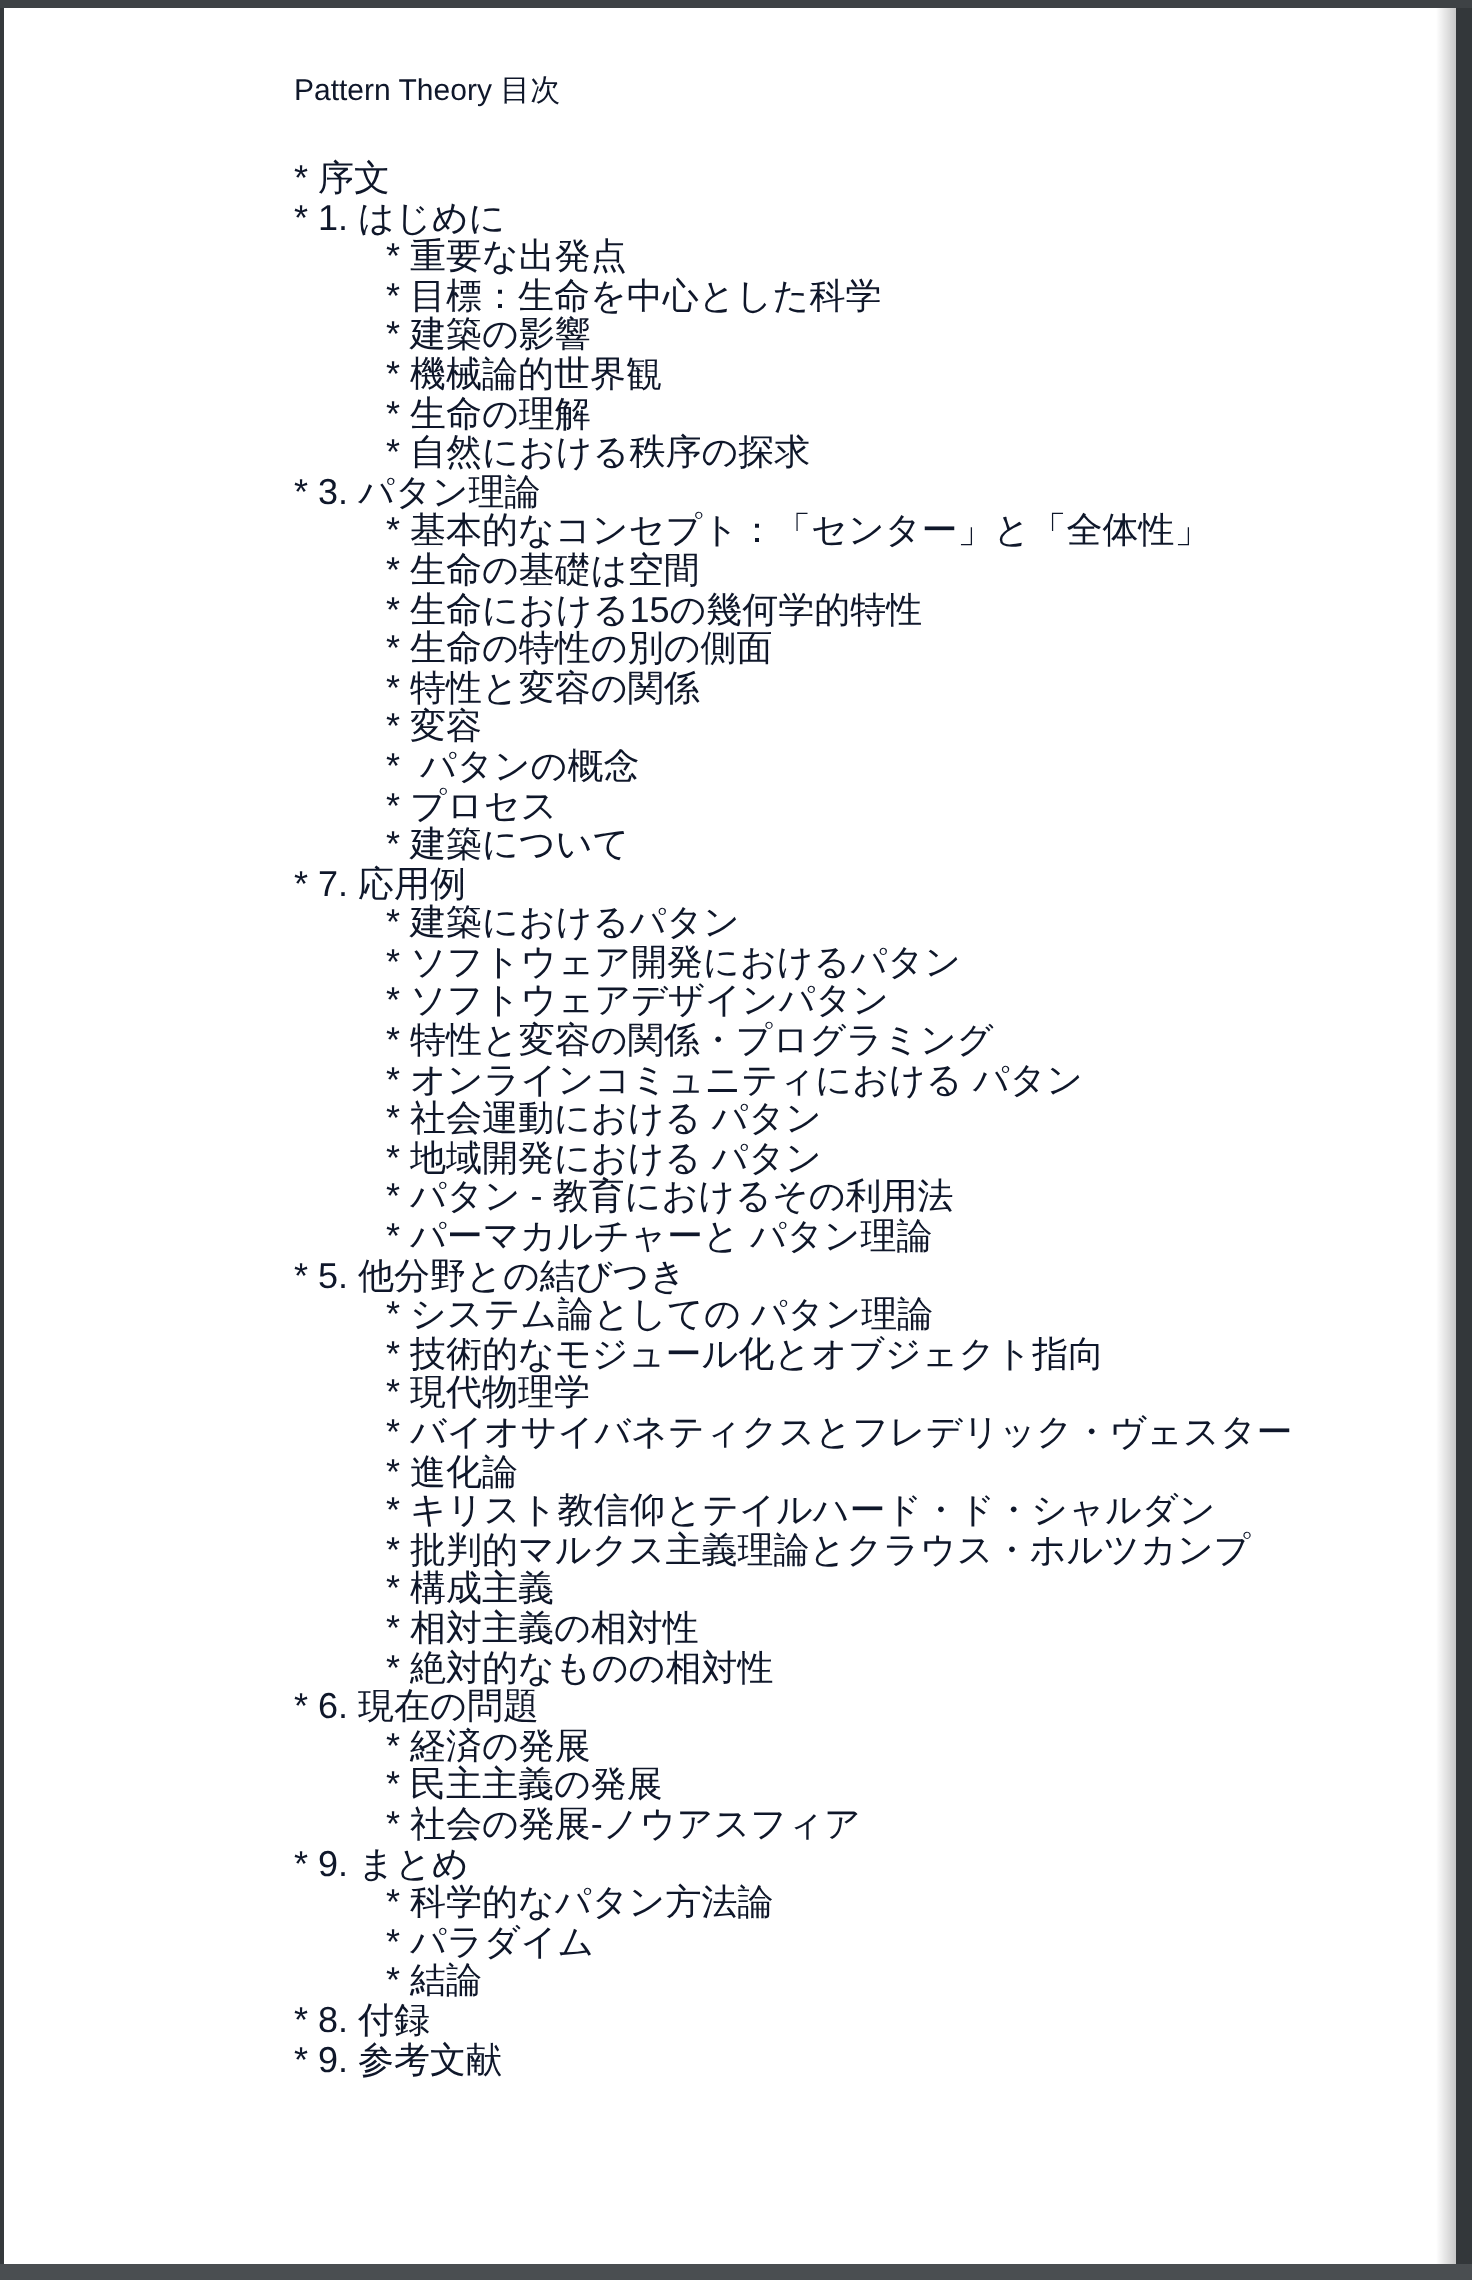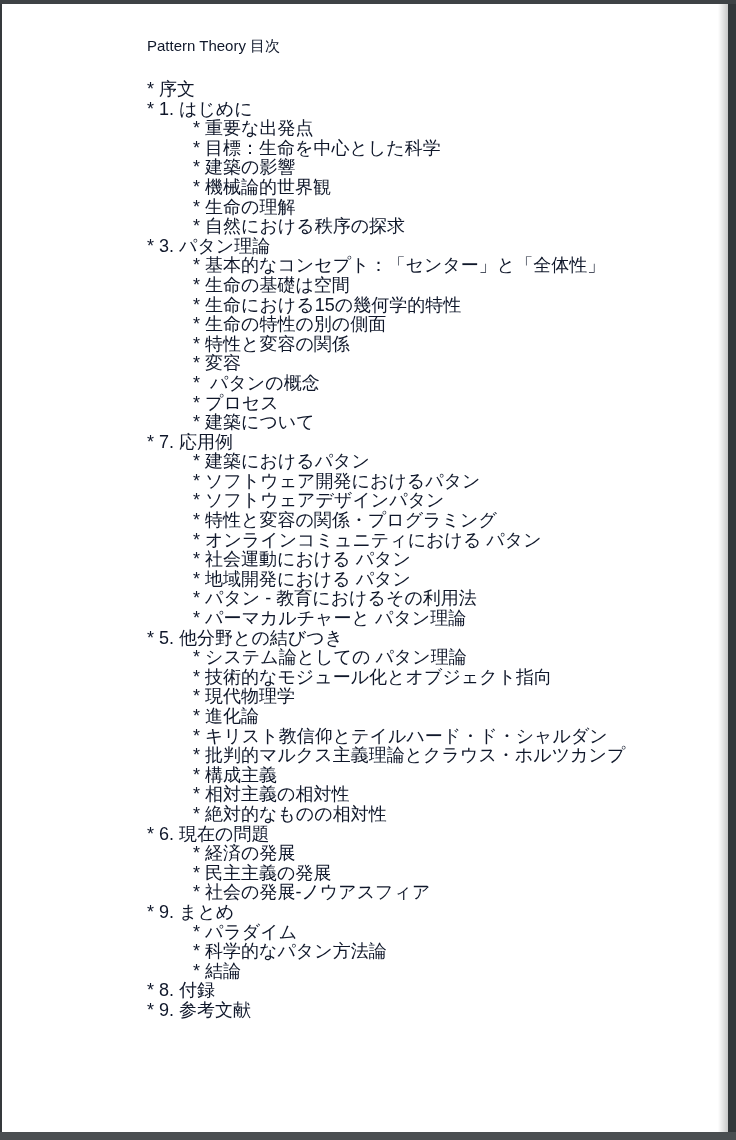--- a/index.html
+++ b/index.html
@@ -108,30 +108,31 @@
       <div class="toc-line lvl1">* 特性と変容の関係・プログラミング</div>
       <div class="toc-line lvl1">* オンラインコミュニティにおける パタン</div>
       <div class="toc-line lvl1">* 社会運動における パタン</div>
       <div class="toc-line lvl1">* 地域開発における パタン</div>
       <div class="toc-line lvl1">* パタン - 教育におけるその利用法</div>
       <div class="toc-line lvl1">* パーマカルチャーと パタン理論</div>
       <div class="toc-line lvl0">* 5. 他分野との結びつき</div>
       <div class="toc-line lvl1">* システム論としての パタン理論</div>
       <div class="toc-line lvl1">* 技術的なモジュール化とオブジェクト指向</div>
       <div class="toc-line lvl1">* 現代物理学</div>
+      <div class="toc-line lvl1">* バイオサイバネティクスとフレデリック・ヴェスター</div>
       <div class="toc-line lvl1">* 進化論</div>
       <div class="toc-line lvl1">* キリスト教信仰とテイルハード・ド・シャルダン</div>
       <div class="toc-line lvl1">* 批判的マルクス主義理論とクラウス・ホルツカンプ</div>
       <div class="toc-line lvl1">* 構成主義</div>
       <div class="toc-line lvl1">* 相対主義の相対性</div>
       <div class="toc-line lvl1">* 絶対的なものの相対性</div>
       <div class="toc-line lvl0">* 6. 現在の問題</div>
       <div class="toc-line lvl1">* 経済の発展</div>
       <div class="toc-line lvl1">* 民主主義の発展</div>
       <div class="toc-line lvl1">* 社会の発展-ノウアスフィア</div>
       <div class="toc-line lvl0">* 9. まとめ</div>
+      <div class="toc-line lvl1">* 科学的なパタン方法論</div>
       <div class="toc-line lvl1">* パラダイム</div>
-      <div class="toc-line lvl1">* 科学的なパタン方法論</div>
       <div class="toc-line lvl1">* 結論</div>
       <div class="toc-line lvl0">* 8. 付録</div>
       <div class="toc-line lvl0">* 9. 参考文献</div>
     </div>
 </div>
 
 </body></html>

